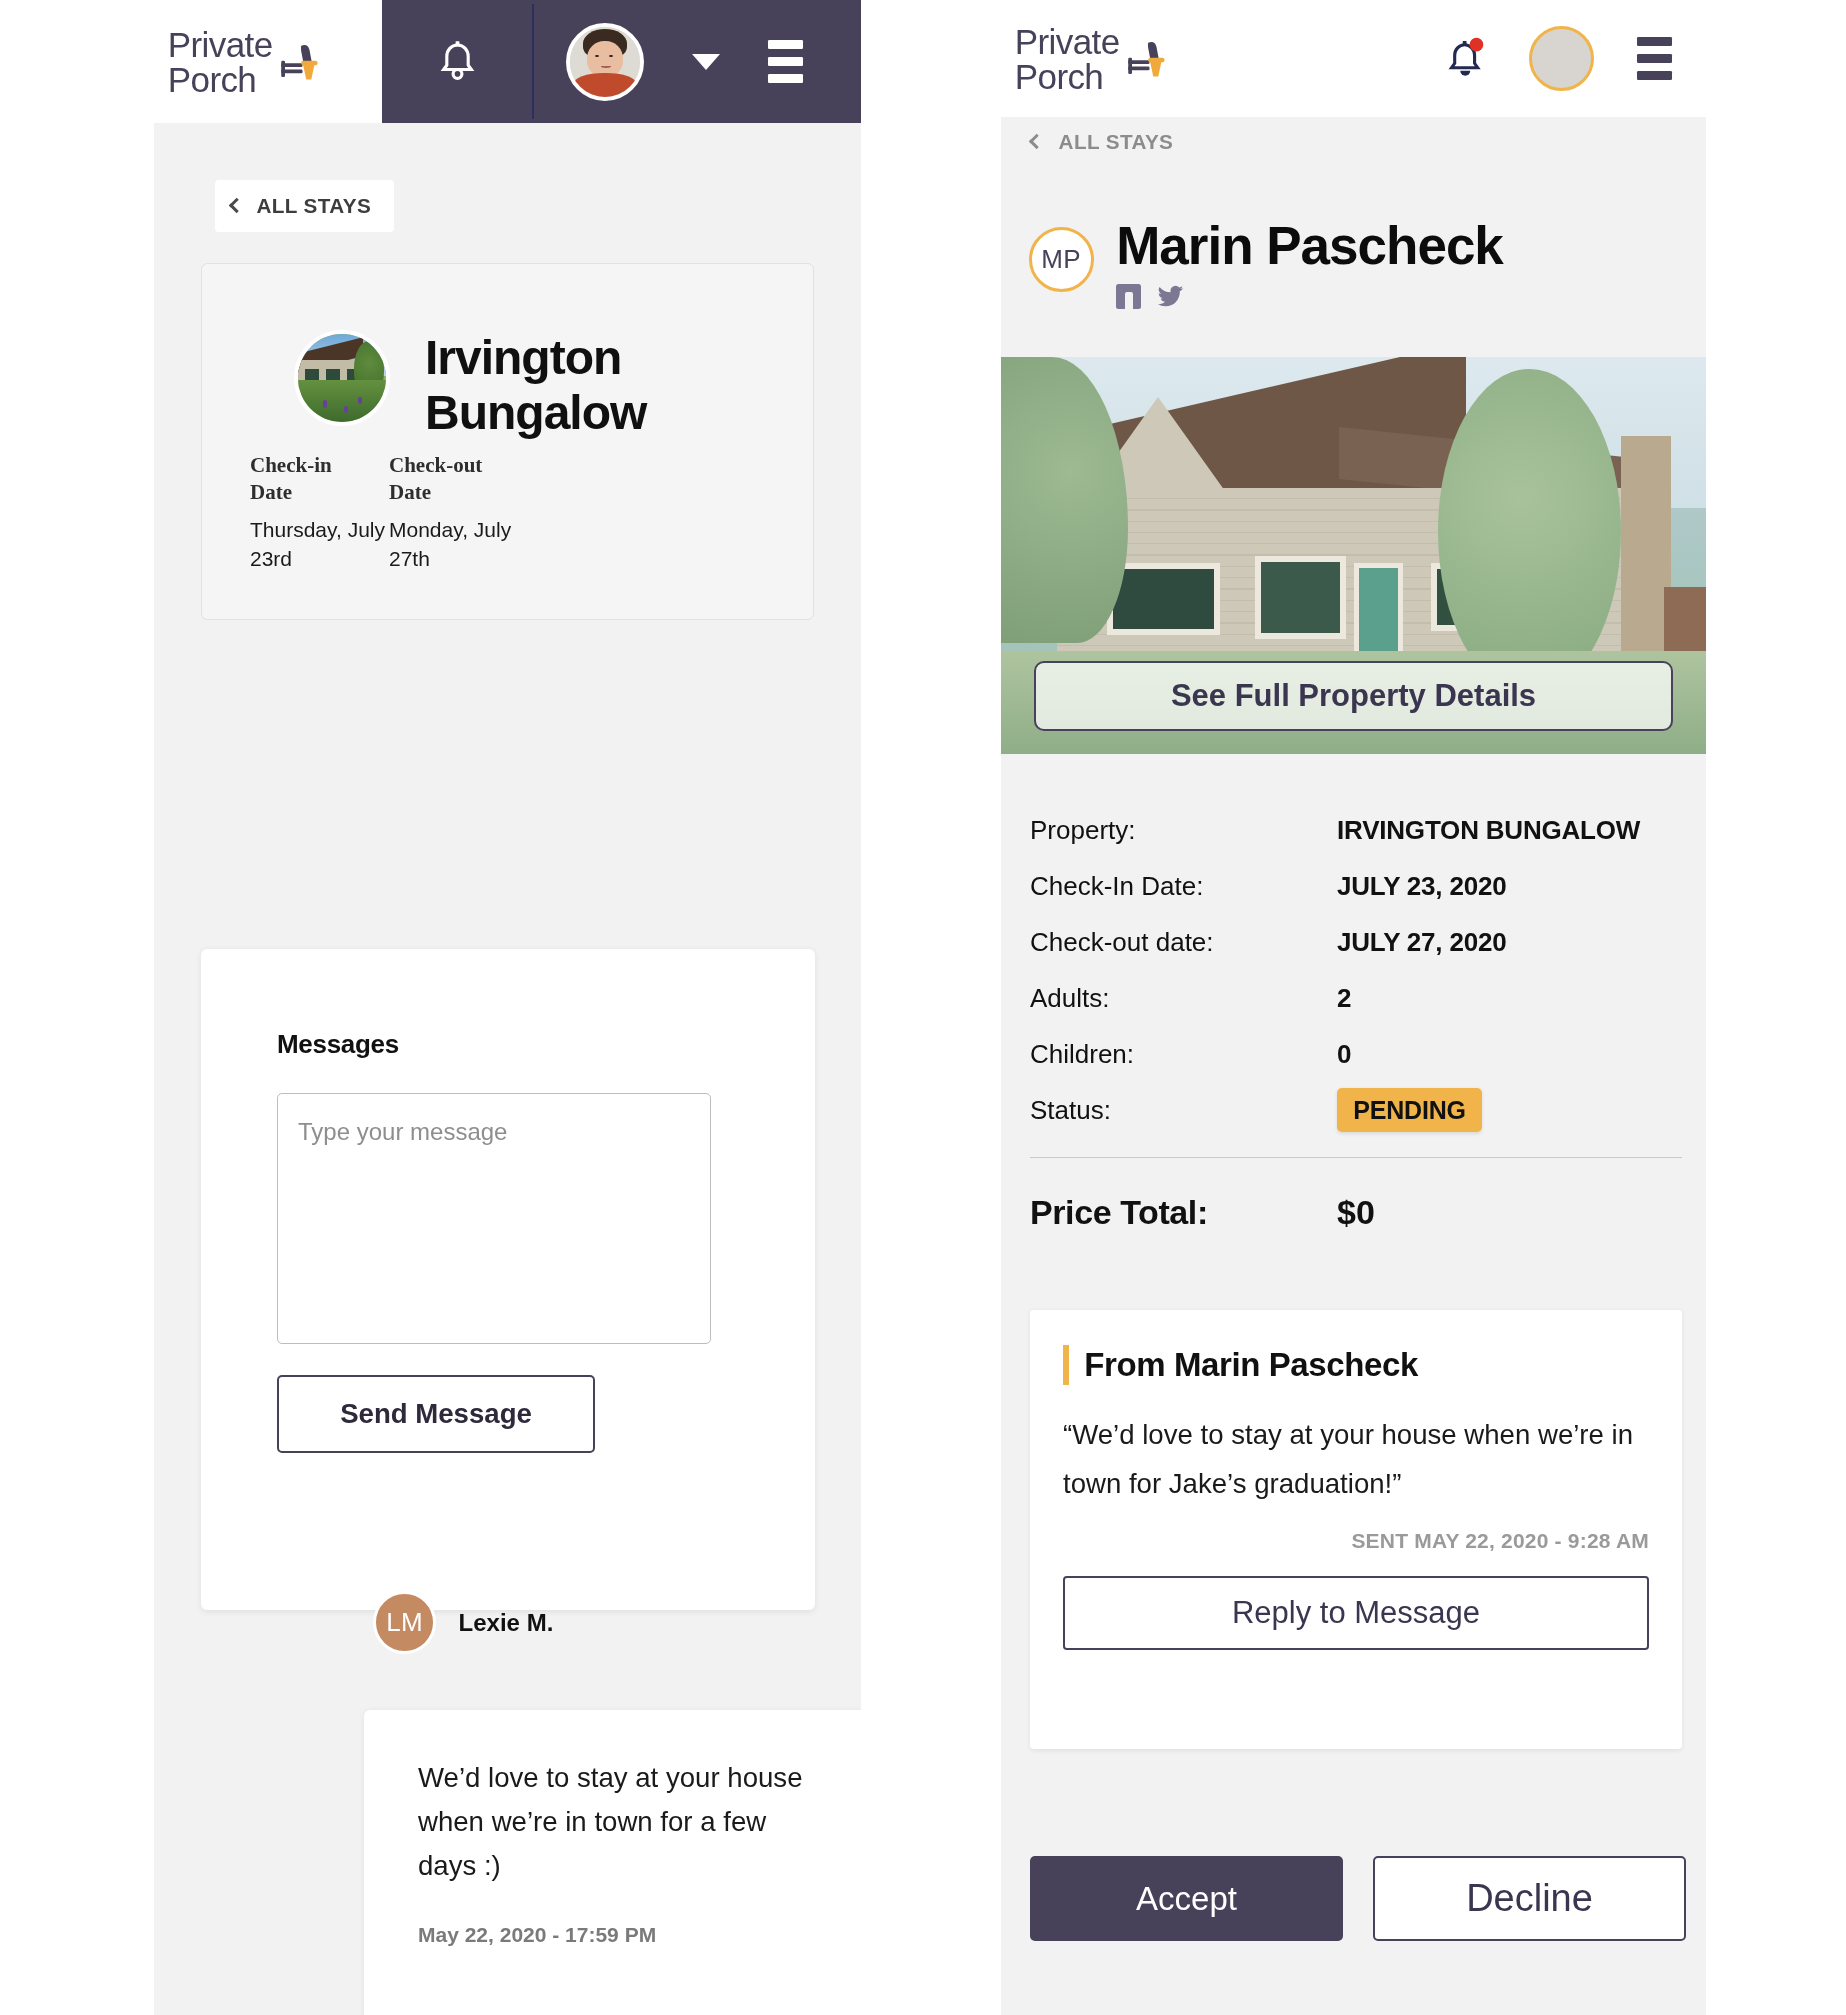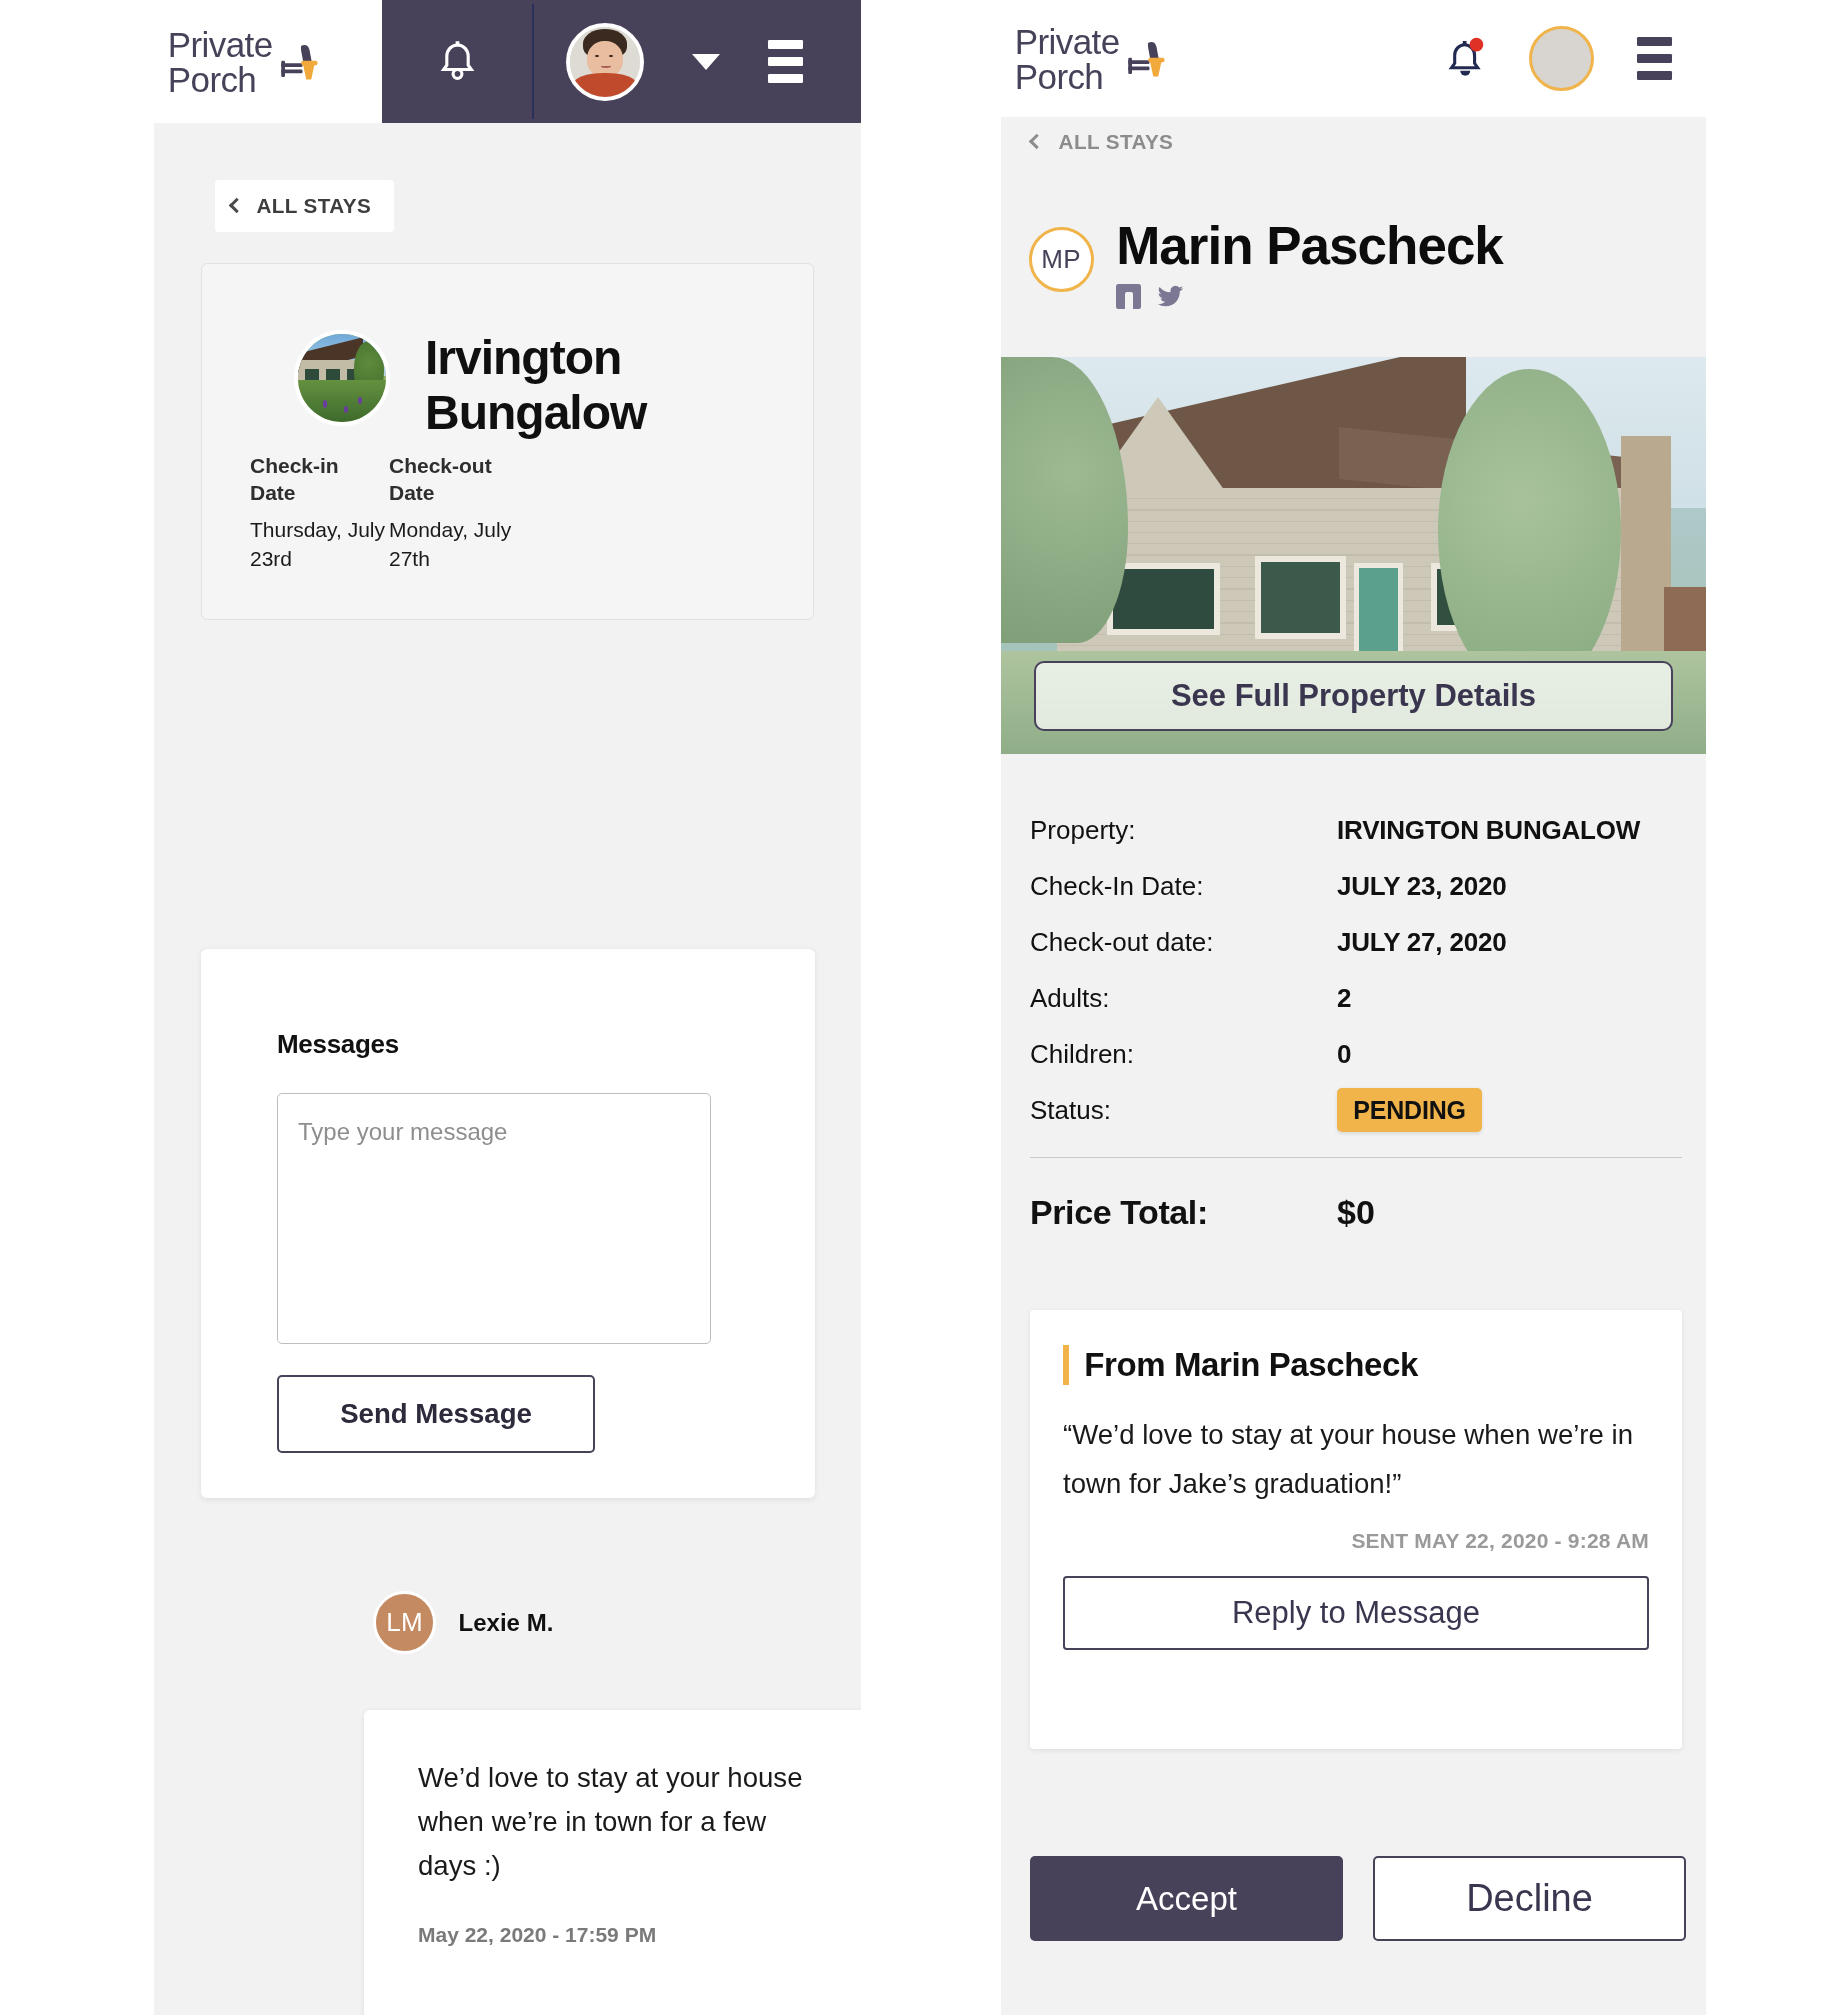--- a/index.html
+++ b/index.html
@@ -130,38 +130,38 @@
   }
   .pa-meta {
     position:absolute; left: 0; top: 188px; width: 613px; height: 169px;
     display: flex; padding-left: 48px;
   }
   .pa-col { position:relative; }
   .pa-col-in { width: 139px; }
   .pa-col-out { width: 125px; }
   .pa-col-status { width: 113px; position: relative; }
   .pa-col h4 {
-    font-size: 21px; line-height: 27px; font-weight: 700; color:#2e2e2e;
+    font-size: 21px; line-height: 27px; font-weight: 700; color:#2e2e2e;font-family:Liberation Serif, serif;
   }
   .pa-col p {
     font-size: 21px; line-height: 29px; font-weight: 400; color:#1a1a1a; margin-top: 8.8px;
   }
   .pa-col-in h4 { width: 110px; }
   .pa-col-out h4 { width: 113px; }
   .pa-col-status h4 { margin-top: 63px; }
   .pa-badge {
     position:absolute; left: 8.8px; top: 110px; width: 119px; height: 46px;
     background: #f0b44a; border-radius: 5px; display:flex; align-items:center;
     padding-left: 13.8px; font-size: 24px; font-weight: 800; color:#111;
     box-shadow: 0 1.9px 3.8px rgba(0,0,0,.10);
   }
 
   
   .pa-card2 {
-    position:absolute; left: 47px; top: 949px; width: 614px; height: 549px;
+    position:absolute; left: 47px; top: 949px; width: 614px; height: 661px;
     background:#fff; border-radius: 6.3px; box-shadow: 0 1.9px 6.3px rgba(0,0,0,.08);
     padding: 80px 64px 0 76px;
   }
   .pa-card2 h3 { font-size: 26px; font-weight: 800; color:#111; letter-spacing:-0.3px; }
   .pa-textarea {
     margin-top: 33px; width: 434px; height: 251px; border:1.3px solid #bdbdbd;
     border-radius: 5px; background:#fff; resize:none; padding: 24px 20px;
     font-family: "Liberation Sans", sans-serif; font-size: 24px; color:#111;
   }
   .pa-textarea::placeholder { color:#8e8e8e; }

